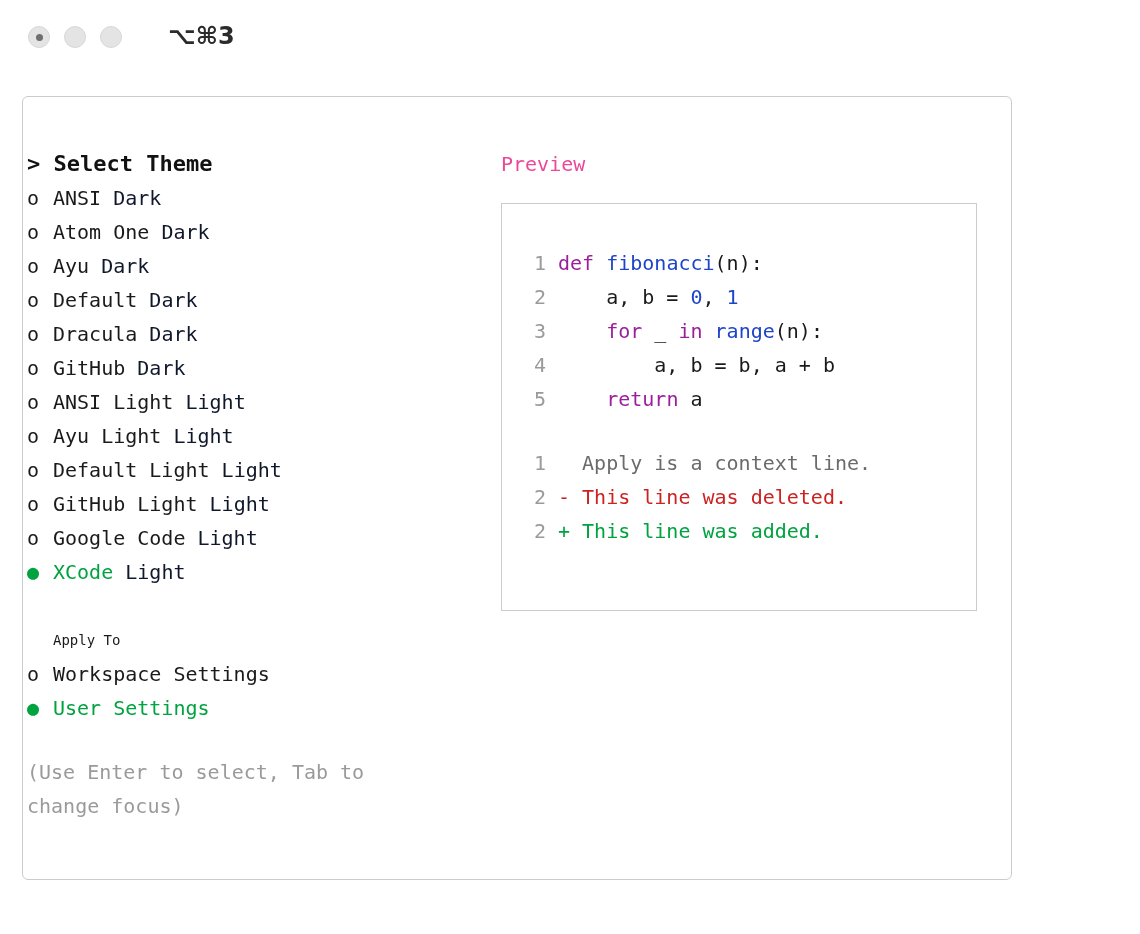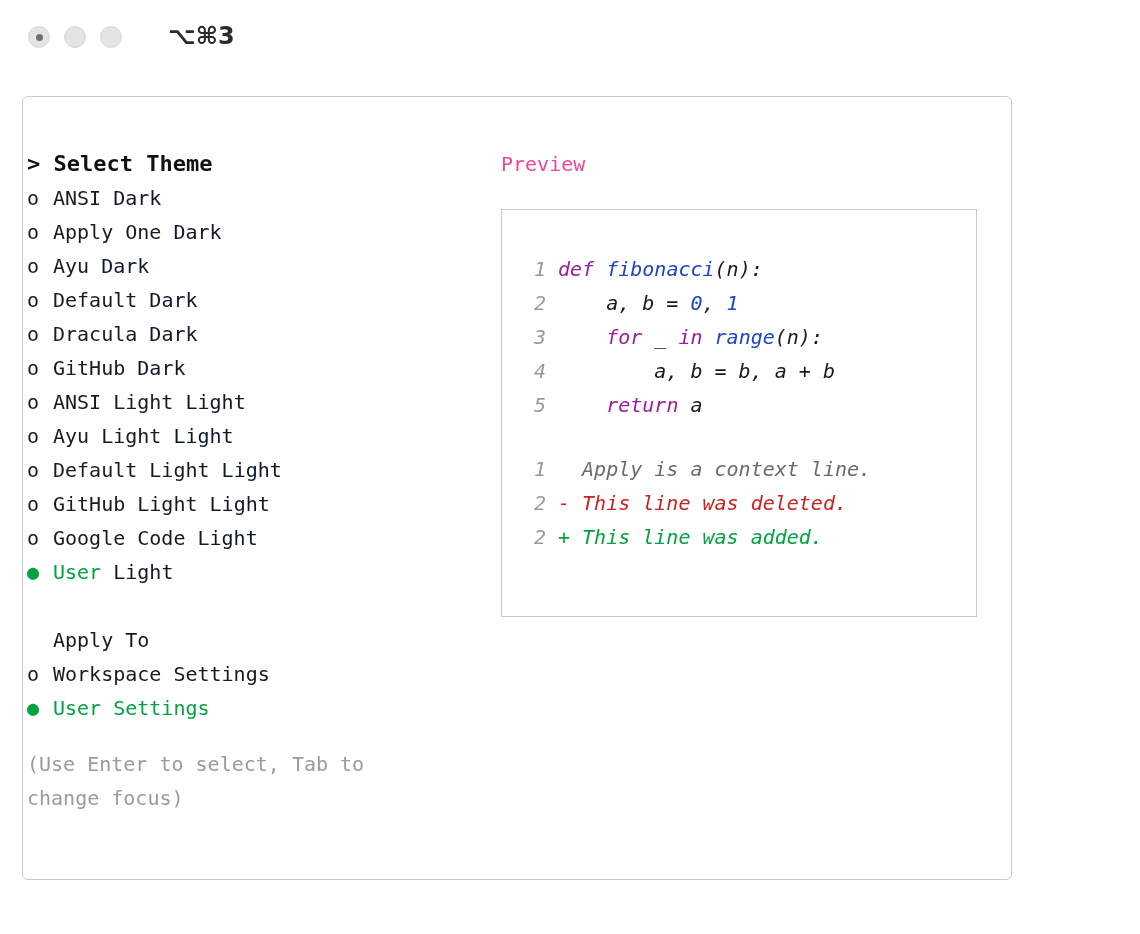--- a/index.html
+++ b/index.html
@@ -118,49 +118,48 @@
   .label-main.selected {
     color: #00a33f;
   }
   .label-kind {
     color: #0f172a;
   }
   .spacer {
     height: 34px;
   }
   .apply-title {
-    font-size: 20px;
+    font-size: 14px;
     line-height: 34px;
     color: #1a1a1a;
     white-space: pre;
     padding-left: 26px;
   }
   .hint {
-    margin-top: 22px;
+    margin-top: 30px;
     font-size: 20px;
     line-height: 34px;
     color: #9a9a9a;
     width: 410px;
     white-space: pre-wrap;
   }
   .preview-title {
     font-size: 20px;
     color: #ec4899;
     line-height: 34px;
     white-space: pre;
   }
   .preview-box {
-    margin-top: 28px;
+    margin-top: 22px;
     width: 476px;
     height: 408px;
     border: 1px solid #c8ccd0;
     box-sizing: border-box;
     background: #fff;
     padding: 42px 4px 0 18px;
-    font-style: italic;
   }
   .code-line {
     font-size: 20px;
     line-height: 34px;
     white-space: pre;
   }
   .ln {
     color: #9a9a9a;
     display: inline-block;
     width: 26px;
@@ -189,31 +188,31 @@
     </div>
     <div class="shortcut">⌥⌘3</div>
   </div>
 
   <div class="panel">
 
     <div class="left-col">
       <div class="section-title">&gt; Select Theme</div>
       <div id="theme-list">
           <div class="opt-row"><span class="bullet bullet-o">o</span><span class="label-main">ANSI</span><span> </span><span class="label-kind">Dark</span></div>
-          <div class="opt-row"><span class="bullet bullet-o">o</span><span class="label-main">Apply One</span><span> </span><span class="label-kind">Dark</span></div>
+          <div class="opt-row"><span class="bullet bullet-o">o</span><span class="label-main">Atom One</span><span> </span><span class="label-kind">Dark</span></div>
           <div class="opt-row"><span class="bullet bullet-o">o</span><span class="label-main">Ayu</span><span> </span><span class="label-kind">Dark</span></div>
           <div class="opt-row"><span class="bullet bullet-o">o</span><span class="label-main">Default</span><span> </span><span class="label-kind">Dark</span></div>
           <div class="opt-row"><span class="bullet bullet-o">o</span><span class="label-main">Dracula</span><span> </span><span class="label-kind">Dark</span></div>
           <div class="opt-row"><span class="bullet bullet-o">o</span><span class="label-main">GitHub</span><span> </span><span class="label-kind">Dark</span></div>
           <div class="opt-row"><span class="bullet bullet-o">o</span><span class="label-main">ANSI Light</span><span> </span><span class="label-kind">Light</span></div>
           <div class="opt-row"><span class="bullet bullet-o">o</span><span class="label-main">Ayu Light</span><span> </span><span class="label-kind">Light</span></div>
           <div class="opt-row"><span class="bullet bullet-o">o</span><span class="label-main">Default Light</span><span> </span><span class="label-kind">Light</span></div>
           <div class="opt-row"><span class="bullet bullet-o">o</span><span class="label-main">GitHub Light</span><span> </span><span class="label-kind">Light</span></div>
           <div class="opt-row"><span class="bullet bullet-o">o</span><span class="label-main">Google Code</span><span> </span><span class="label-kind">Light</span></div>
-          <div class="opt-row"><span class="bullet bullet-sel">●</span><span class="label-main selected">User</span><span> </span><span class="label-kind">Light</span></div>
+          <div class="opt-row"><span class="bullet bullet-sel">●</span><span class="label-main selected">XCode</span><span> </span><span class="label-kind">Light</span></div>
         </div>
 
       <div class="spacer"></div>
 
       <div class="apply-title">Apply To</div>
       <div id="apply-list">
           <div class="opt-row"><span class="bullet bullet-o">o</span><span class="label-main">Workspace Settings</span></div>
           <div class="opt-row"><span class="bullet bullet-sel">●</span><span class="label-main selected">User Settings</span></div>
         </div>
 

